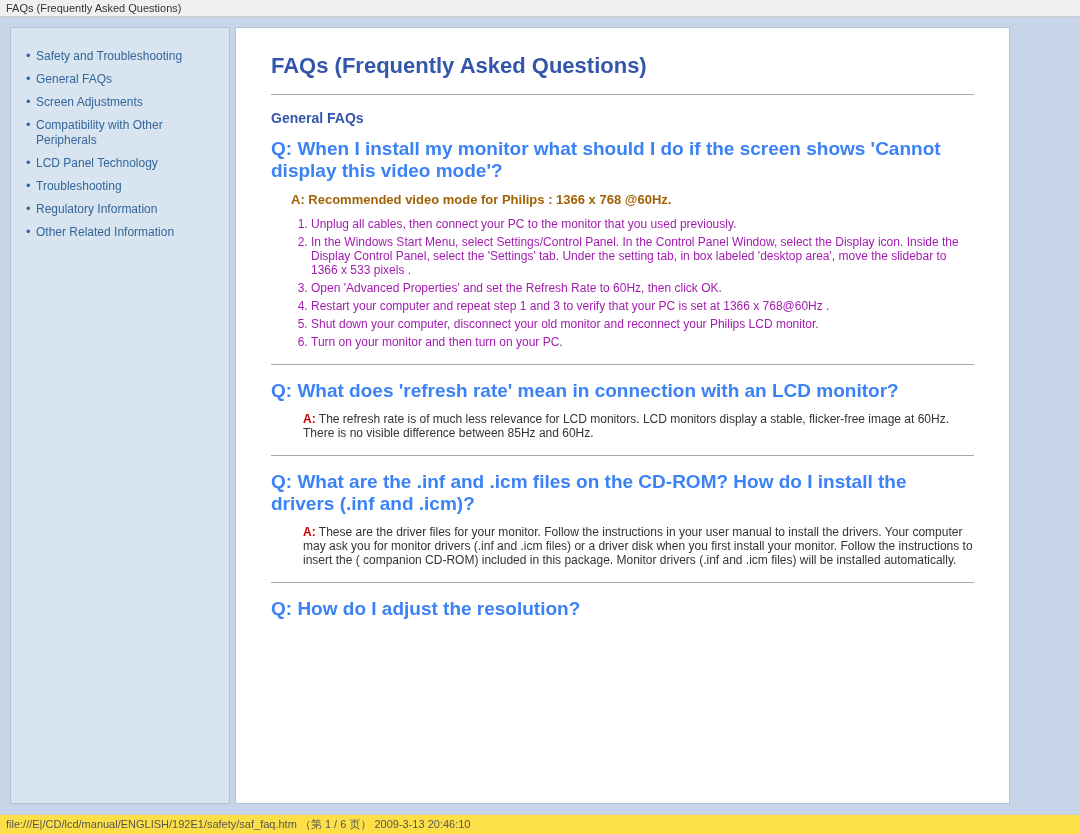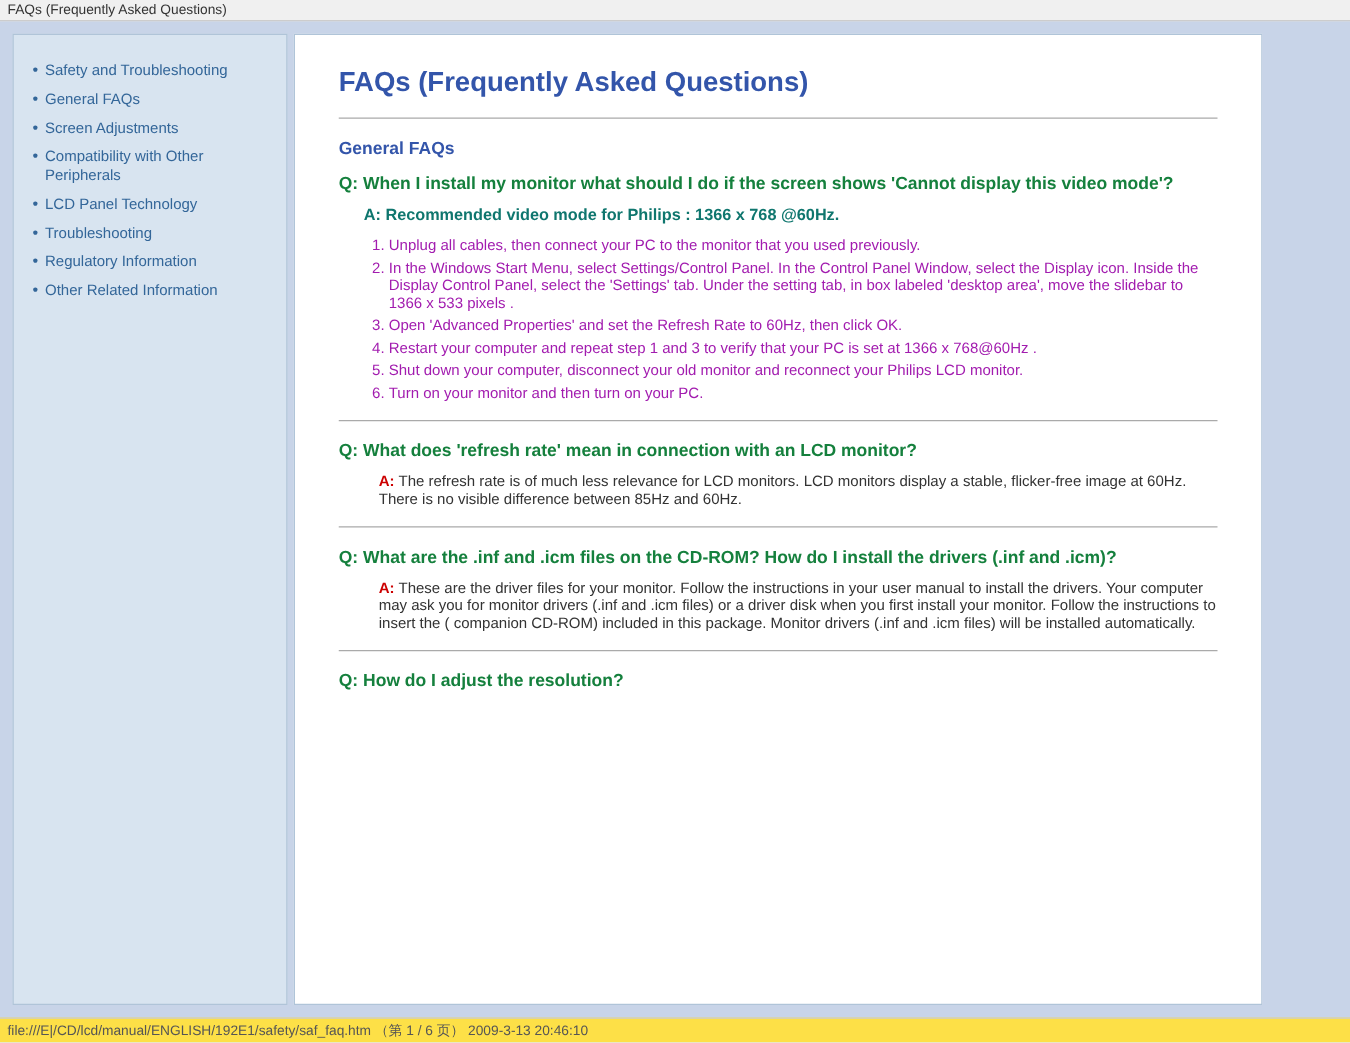--- a/index.html
+++ b/index.html
@@ -76,29 +76,29 @@
       border-top: 1px solid #aaaaaa;
       margin: 15px 0;
     }
     .section-heading {
       color: #3355aa;
       font-size: 14px;
       font-weight: bold;
       margin-bottom: 12px;
     }
     .question {
-      font-size: 14px;
-      font-weight: bold;
-      color: #15803d;
+      font-size: 19px;
+      font-weight: bold;
+      color: #3b82f6;
       margin-bottom: 10px;
     }
     .answer-bold {
       font-size: 13px;
       font-weight: bold;
-      color: #0f766e;
+      color: #a16207;
       margin-bottom: 10px;
       margin-left: 20px;
     }
     .answer-text {
       font-size: 12px;
       color: #333333;
       margin-bottom: 10px;
       margin-left: 32px;
     }
     .answer-label {

